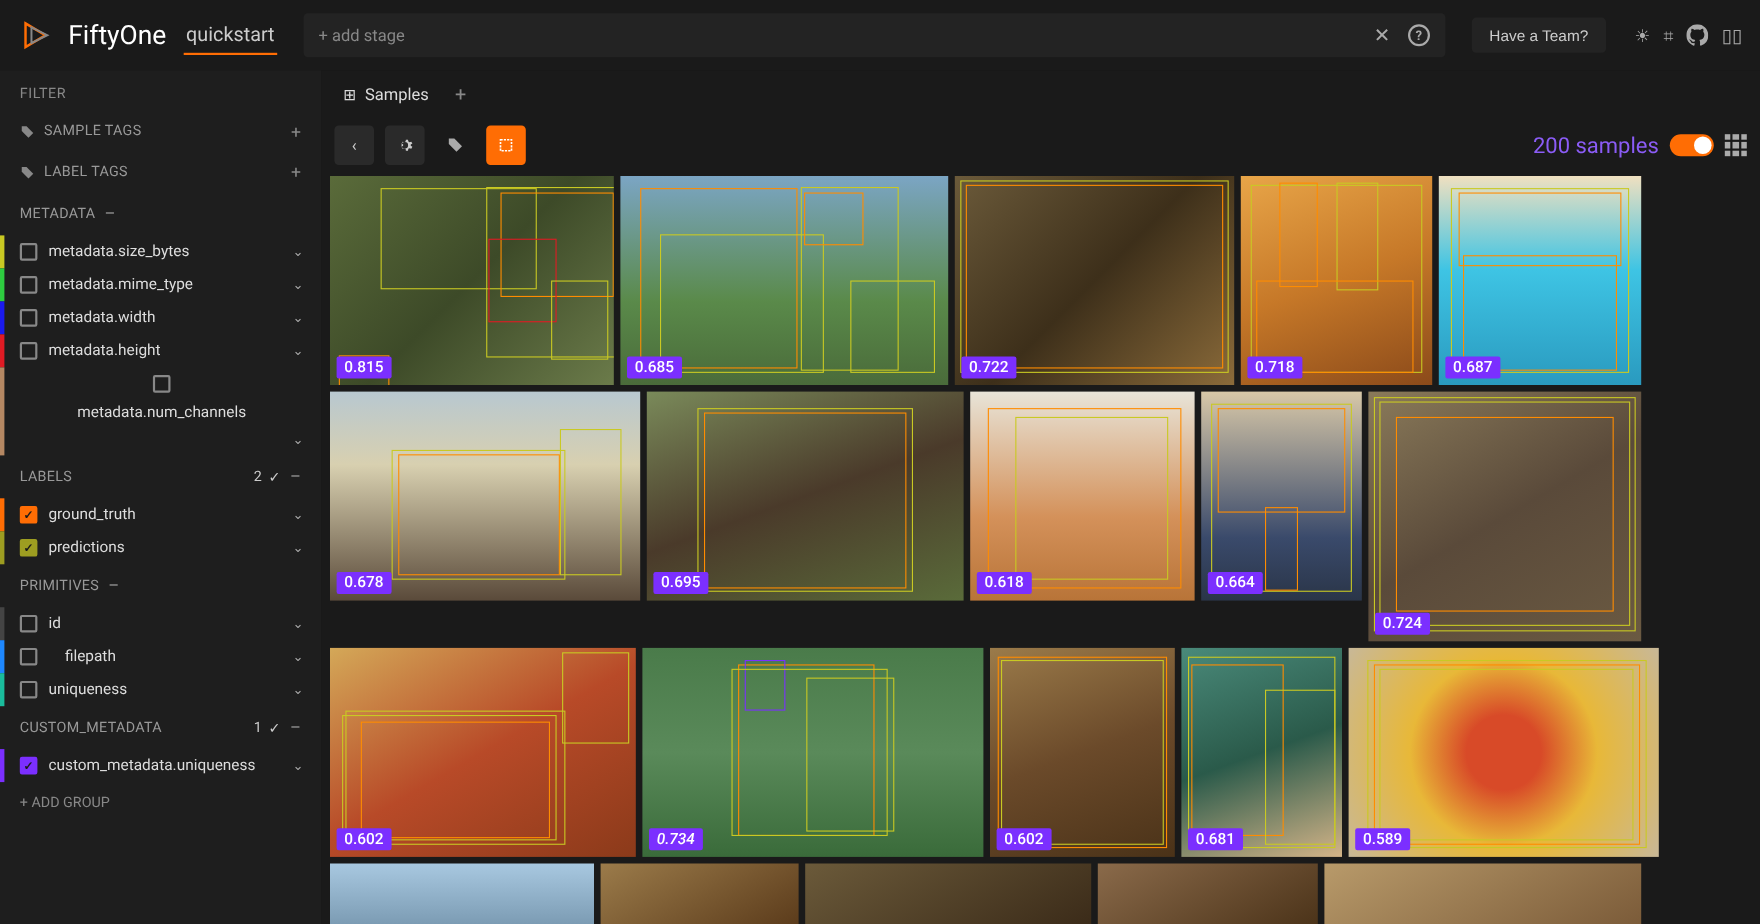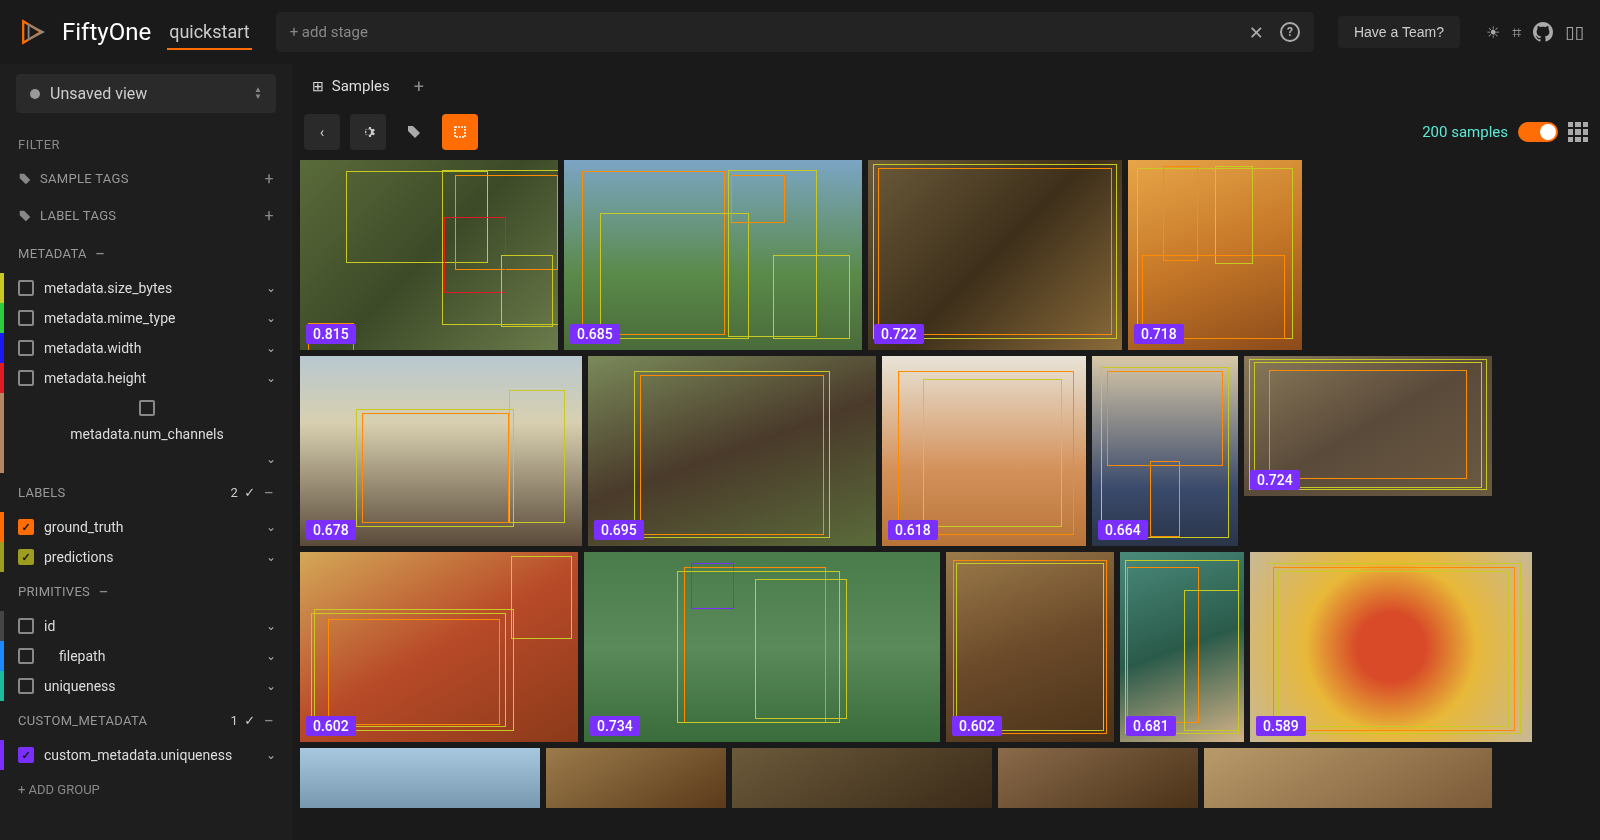--- a/index.html
+++ b/index.html
@@ -37,21 +37,21 @@
 .main { flex: 1; background: #1a1a1a; display: flex; flex-direction: column; }
 .tabs-row { height: 44px; display: flex; align-items: center; padding: 0 12px; gap: 16px; }
 .tab { display: flex; align-items: center; gap: 8px; font-size: 15px; color: #ddd; padding: 6px 8px; }
 .tab-icon { font-size: 14px; }
 .tab-add { color: #888; font-size: 18px; }
 .tools-row { height: 48px; display: flex; align-items: center; padding: 0 12px; gap: 10px; }
 .tool-btn { width: 36px; height: 36px; border-radius: 4px; background: #2a2a2a; display: flex; align-items: center; justify-content: center; color: #ccc; font-size: 15px; }
 .tool-btn.plain { background: transparent; }
 .tool-btn.active { background: #ff6d04; color: #fff; }
 .spacer { flex: 1; }
-.sample-count { color: #5eead4; font-size: 15px; }
+.sample-count { color: #8b5cf6; font-size: 20px; }
 .toggle { width: 40px; height: 20px; background: #ff6d04; border-radius: 10px; position: relative; }
 .toggle::after { content: ""; position: absolute; width: 16px; height: 16px; background: #fff; border-radius: 50%; top: 2px; right: 2px; }
 .grid-btn { width: 20px; height: 20px; display: grid; grid-template-columns: repeat(3,1fr); grid-template-rows: repeat(3,1fr); gap: 2px; }
 .grid-btn span { background: #aaa; }
 .grid { flex: 1; overflow: hidden; padding: 4px 8px; }
 .g-row { display: flex; gap: 6px; margin-bottom: 6px; }
 .tile { position: relative; background: #333; overflow: hidden; }
 .score { position: absolute; bottom: 6px; left: 6px; background: #7b2fff; color: #fff; font-size: 14px; padding: 2px 7px; border-radius: 2px; font-weight: 500; }
 .bbox { position: absolute; border: 1.5px solid; pointer-events: none; }
 .add-group { color: #888; font-size: 13px; padding: 12px 18px; }
@@ -80,28 +80,20 @@
     <span style="font-size:16px">⌗</span>
     <svg width="20" height="20" viewBox="0 0 16 16">
         <path fill="#aaa" d="M8 0C3.58 0 0 3.58 0 8c0 3.54 2.29 6.53 5.47 7.59.4.07.55-.17.55-.38 0-.19-.01-.82-.01-1.49-2.01.37-2.53-.49-2.69-.94-.09-.23-.48-.94-.82-1.13-.28-.15-.68-.52-.01-.53.63-.01 1.08.58 1.23.82.72 1.21 1.87.87 2.33.66.07-.52.28-.87.51-1.07-1.78-.2-3.64-.89-3.64-3.95 0-.87.31-1.59.82-2.15-.08-.2-.36-1.02.08-2.12 0 0 .67-.21 2.2.82.64-.18 1.32-.27 2-.27.68 0 1.36.09 2 .27 1.53-1.04 2.2-.82 2.2-.82.44 1.1.16 1.92.08 2.12.51.56.82 1.27.82 2.15 0 3.07-1.87 3.75-3.65 3.95.29.25.54.73.54 1.48 0 1.07-.01 1.93-.01 2.2 0 .21.15.46.55.38A8.013 8.013 0 0016 8c0-4.42-3.58-8-8-8z"></path>
       </svg>
     <span style="font-size:17px">▯▯</span>
   </div>
 </div>
 
 <div class="content">
   <div class="sidebar">
-    <div class="view-selector">
-      <span class="view-dot"></span>
-      <span>Unsaved view</span>
-      <div class="view-caret">
-          <span>▲</span>
-          <span>▼</span>
-        </div>
-    </div>
     <div class="filter-title">FILTER</div>
 
     <div class="section-header">
       <svg class="tag-icon" viewBox="0 0 16 16">
           <path fill="#888" d="M2 2h5l7 7-5 5-7-7V2z"></path>
         </svg>
       <span style="margin-left:8px">SAMPLE TAGS</span>
       <span class="plus">+</span>
     </div>
     <div class="section-header">
@@ -270,20 +262,26 @@
             <div class="bbox" style="left: 2%; top: 2%; width: 96%; height: 92%; border-color: rgb(201, 201, 35);"></div>
             <div class="score">0.722</div>
           </div>
           <div class="tile" style="width: 174px; height: 190px; background: linear-gradient(160deg, rgb(232, 165, 72), rgb(198, 120, 40), rgb(139, 74, 26));">
             <div class="bbox" style="left: 5%; top: 4%; width: 90%; height: 90%; border-color: rgb(201, 201, 35);"></div>
             <div class="bbox" style="left: 20%; top: 3%; width: 20%; height: 50%; border-color: rgb(255, 140, 0);"></div>
             <div class="bbox" style="left: 50%; top: 3%; width: 22%; height: 52%; border-color: rgb(201, 201, 35);"></div>
             <div class="bbox" style="left: 8%; top: 50%; width: 82%; height: 44%; border-color: rgb(255, 140, 0);"></div>
             <div class="score">0.718</div>
           </div>
+          <div class="tile" style="width: 184px; height: 190px; background: linear-gradient(rgb(240, 224, 192) 0%, rgb(62, 196, 228) 45%, rgb(42, 154, 191) 100%);">
+            <div class="bbox" style="left: 6%; top: 6%; width: 88%; height: 88%; border-color: rgb(201, 201, 35);"></div>
+            <div class="bbox" style="left: 10%; top: 8%; width: 80%; height: 35%; border-color: rgb(255, 140, 0);"></div>
+            <div class="bbox" style="left: 12%; top: 38%; width: 76%; height: 55%; border-color: rgb(255, 140, 0);"></div>
+            <div class="score">0.687</div>
+          </div>
         </div>
       <div class="g-row" id="row2">
           <div class="tile" style="width: 282px; height: 190px; background: linear-gradient(rgb(184, 200, 208) 0%, rgb(216, 208, 176) 35%, rgb(90, 74, 58) 100%);">
             <div class="bbox" style="left: 22%; top: 30%; width: 52%; height: 58%; border-color: rgb(255, 140, 0);"></div>
             <div class="bbox" style="left: 74%; top: 18%; width: 20%; height: 70%; border-color: rgb(201, 201, 35);"></div>
             <div class="bbox" style="left: 20%; top: 28%; width: 56%; height: 62%; border-color: rgb(201, 201, 35);"></div>
             <div class="score">0.678</div>
           </div>
           <div class="tile" style="width: 288px; height: 190px; background: linear-gradient(160deg, rgb(122, 138, 90), rgb(74, 58, 42), rgb(90, 107, 58));">
             <div class="bbox" style="left: 18%; top: 10%; width: 64%; height: 84%; border-color: rgb(255, 140, 0);"></div>
@@ -294,48 +292,48 @@
             <div class="bbox" style="left: 8%; top: 8%; width: 86%; height: 86%; border-color: rgb(255, 140, 0);"></div>
             <div class="bbox" style="left: 20%; top: 12%; width: 68%; height: 78%; border-color: rgb(201, 201, 35);"></div>
             <div class="score">0.618</div>
           </div>
           <div class="tile" style="width: 146px; height: 190px; background: linear-gradient(rgb(216, 200, 168) 0%, rgb(58, 74, 107) 70%, rgb(42, 53, 72) 100%);">
             <div class="bbox" style="left: 6%; top: 6%; width: 88%; height: 90%; border-color: rgb(201, 201, 35);"></div>
             <div class="bbox" style="left: 10%; top: 8%; width: 80%; height: 50%; border-color: rgb(255, 140, 0);"></div>
             <div class="bbox" style="left: 40%; top: 55%; width: 20%; height: 40%; border-color: rgb(255, 140, 0);"></div>
             <div class="score">0.664</div>
           </div>
-          <div class="tile" style="width: 248px; height: 140px; background: linear-gradient(150deg, rgb(138, 122, 90), rgb(90, 74, 58), rgb(107, 90, 66)); padding-left: 28px;">
+          <div class="tile" style="width: 248px; height: 227px; background: linear-gradient(150deg, rgb(138, 122, 90), rgb(90, 74, 58), rgb(107, 90, 66)); padding-left: 28px;">
             <div class="bbox" style="left: 2%; top: 2%; width: 96%; height: 94%; border-color: rgb(201, 201, 35);"></div>
             <div class="bbox" style="left: 10%; top: 10%; width: 80%; height: 78%; border-color: rgb(255, 140, 0);"></div>
             <div class="bbox" style="left: 4%; top: 4%; width: 92%; height: 90%; border-color: rgb(201, 201, 35);"></div>
             <div class="score">0.724</div>
           </div>
         </div>
       <div class="g-row" id="row3">
           <div class="tile" style="width: 278px; height: 190px; background: linear-gradient(150deg, rgb(212, 168, 88), rgb(184, 74, 40), rgb(139, 58, 26));">
             <div class="bbox" style="left: 5%; top: 30%; width: 72%; height: 64%; border-color: rgb(201, 201, 35);"></div>
             <div class="bbox" style="left: 10%; top: 35%; width: 62%; height: 56%; border-color: rgb(255, 140, 0);"></div>
             <div class="bbox" style="left: 76%; top: 2%; width: 22%; height: 44%; border-color: rgb(201, 201, 35);"></div>
             <div class="bbox" style="left: 4%; top: 32%; width: 70%; height: 60%; border-color: rgb(201, 201, 35);"></div>
             <div class="score">0.602</div>
           </div>
-          <div class="tile" style="width: 356px; height: 190px; background: linear-gradient(rgb(74, 123, 74), rgb(90, 138, 90), rgb(58, 107, 58));">
+          <div class="tile" style="width: 310px; height: 190px; background: linear-gradient(rgb(74, 123, 74), rgb(90, 138, 90), rgb(58, 107, 58)); font-style: italic;">
             <div class="bbox" style="left: 28%; top: 8%; width: 40%; height: 82%; border-color: rgb(255, 140, 0);"></div>
             <div class="bbox" style="left: 30%; top: 6%; width: 12%; height: 24%; border-color: rgb(123, 47, 255);"></div>
             <div class="bbox" style="left: 48%; top: 14%; width: 26%; height: 74%; border-color: rgb(201, 201, 35);"></div>
             <div class="bbox" style="left: 26%; top: 10%; width: 46%; height: 80%; border-color: rgb(201, 201, 35);"></div>
             <div class="score">0.734</div>
           </div>
           <div class="tile" style="width: 168px; height: 190px; background: linear-gradient(160deg, rgb(155, 123, 74), rgb(107, 74, 42), rgb(74, 50, 24));">
             <div class="bbox" style="left: 4%; top: 4%; width: 92%; height: 92%; border-color: rgb(255, 140, 0);"></div>
             <div class="bbox" style="left: 6%; top: 6%; width: 88%; height: 88%; border-color: rgb(201, 201, 35);"></div>
             <div class="score">0.602</div>
           </div>
-          <div class="tile" style="width: 124px; height: 190px; background: linear-gradient(160deg, rgb(74, 138, 122), rgb(42, 90, 74), rgb(212, 180, 136));">
+          <div class="tile" style="width: 146px; height: 190px; background: linear-gradient(160deg, rgb(74, 138, 122), rgb(42, 90, 74), rgb(212, 180, 136));">
             <div class="bbox" style="left: 4%; top: 4%; width: 92%; height: 92%; border-color: rgb(201, 201, 35);"></div>
             <div class="bbox" style="left: 6%; top: 8%; width: 58%; height: 82%; border-color: rgb(255, 140, 0);"></div>
             <div class="bbox" style="left: 52%; top: 20%; width: 44%; height: 74%; border-color: rgb(201, 201, 35);"></div>
             <div class="score">0.681</div>
           </div>
           <div class="tile" style="width: 282px; height: 190px; background: radial-gradient(circle, rgb(216, 74, 40) 20%, rgb(232, 184, 56) 50%, rgb(200, 184, 152) 100%);">
             <div class="bbox" style="left: 8%; top: 8%; width: 86%; height: 86%; border-color: rgb(255, 140, 0);"></div>
             <div class="bbox" style="left: 10%; top: 10%; width: 82%; height: 82%; border-color: rgb(201, 201, 35);"></div>
             <div class="bbox" style="left: 6%; top: 6%; width: 90%; height: 90%; border-color: rgb(201, 201, 35);"></div>
             <div class="score">0.589</div>

